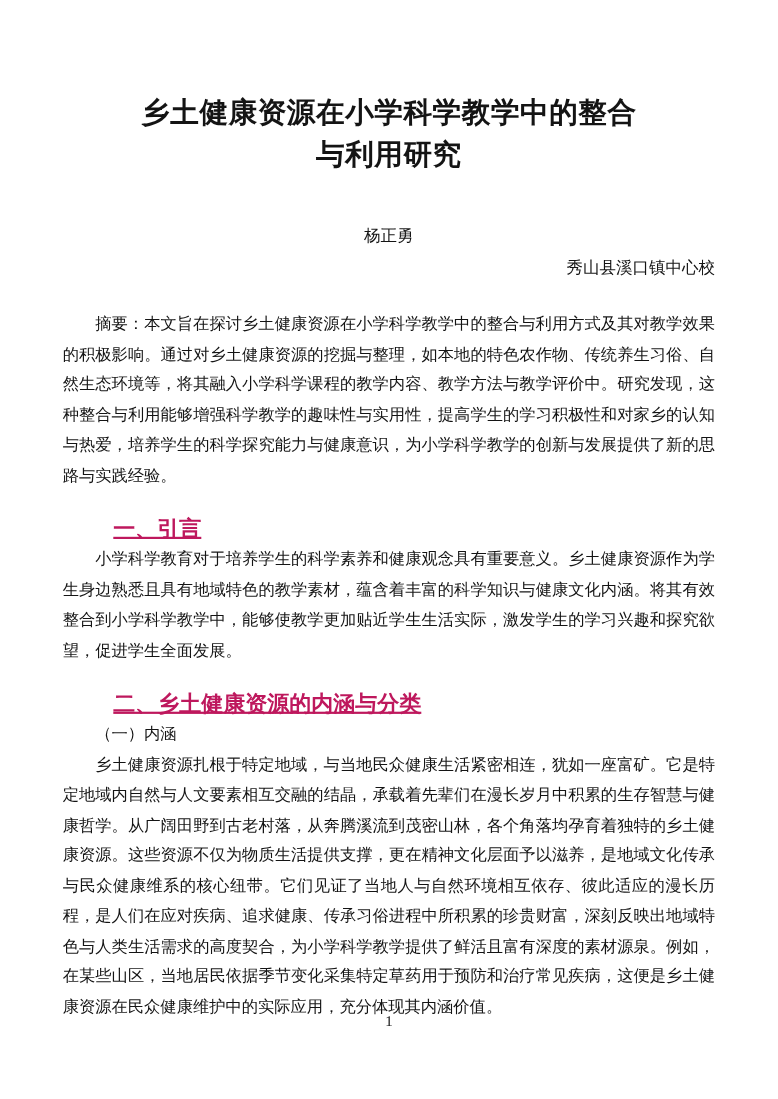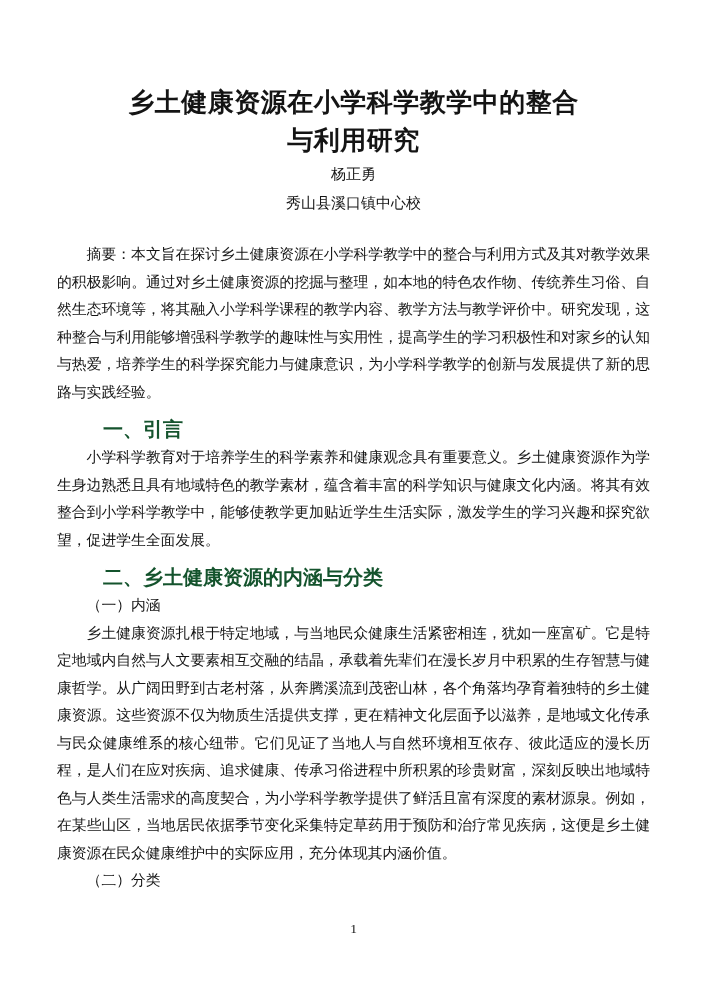--- a/index.html
+++ b/index.html
@@ -23,46 +23,48 @@
     font-size: 26px;
     font-weight: bold;
     line-height: 38px;
     text-align: center;
     letter-spacing: 0.5px;
   }
   .author-line {
     font-size: 15px;
     line-height: 29px;
     text-align: center;
+    margin-top: 41px;
   }
   .affiliation-line {
     font-size: 15px;
     line-height: 29px;
-    text-align: center;
+    text-align: right;
   }
   .body-para {
     margin: 0;
     font-size: 14.8px;
     line-height: 27.5px;
     text-align: justify;
     text-justify: inter-ideograph;
     text-indent: 2em;
     color: #141414;
   }
   .abstract-para {
     margin-top: 23px;
   }
   .heading-major {
-    margin: 8px 0 0 0;
+    margin: 19px 0 0 0;
     font-family: "Liberation Sans", "DejaVu Sans", sans-serif;
     font-weight: bold;
     font-size: 20px;
     line-height: 30px;
     padding-left: 46px;
-    color: #14532d;
+    color: #be185d;
+    text-decoration: underline;
   }
   .sub-heading {
     font-weight: normal;
   }
   .list-item {
     white-space: pre-wrap;
   }
   .page-number {
     position: absolute;
     top: 921px;
@@ -94,18 +96,17 @@
   <h2 class="heading-major">一、引言</h2>
 
   <p class="body-para">小学科学教育对于培养学生的科学素养和健康观念具有重要意义。乡土健康资源作为学生身边熟悉且具有地域特色的教学素材，蕴含着丰富的科学知识与健康文化内涵。将其有效整合到小学科学教学中，能够使教学更加贴近学生生活实际，激发学生的学习兴趣和探究欲望，促进学生全面发展。</p>
 
   <h2 class="heading-major">二、乡土健康资源的内涵与分类</h2>
 
   <p class="body-para sub-heading">（一）内涵</p>
 
   <p class="body-para">乡土健康资源扎根于特定地域，与当地民众健康生活紧密相连，犹如一座富矿。它是特定地域内自然与人文要素相互交融的结晶，承载着先辈们在漫长岁月中积累的生存智慧与健康哲学。从广阔田野到古老村落，从奔腾溪流到茂密山林，各个角落均孕育着独特的乡土健康资源。这些资源不仅为物质生活提供支撑，更在精神文化层面予以滋养，是地域文化传承与民众健康维系的核心纽带。它们见证了当地人与自然环境相互依存、彼此适应的漫长历程，是人们在应对疾病、追求健康、传承习俗进程中所积累的珍贵财富，深刻反映出地域特色与人类生活需求的高度契合，为小学科学教学提供了鲜活且富有深度的素材源泉。例如，在某些山区，当地居民依据季节变化采集特定草药用于预防和治疗常见疾病，这便是乡土健康资源在民众健康维护中的实际应用，充分体现其内涵价值。</p>
 
-  <p class="body-para sub-heading">（二）分类</p>
 
 
   <div class="page-number">1</div>
 
 </div>
 
 </body></html>

